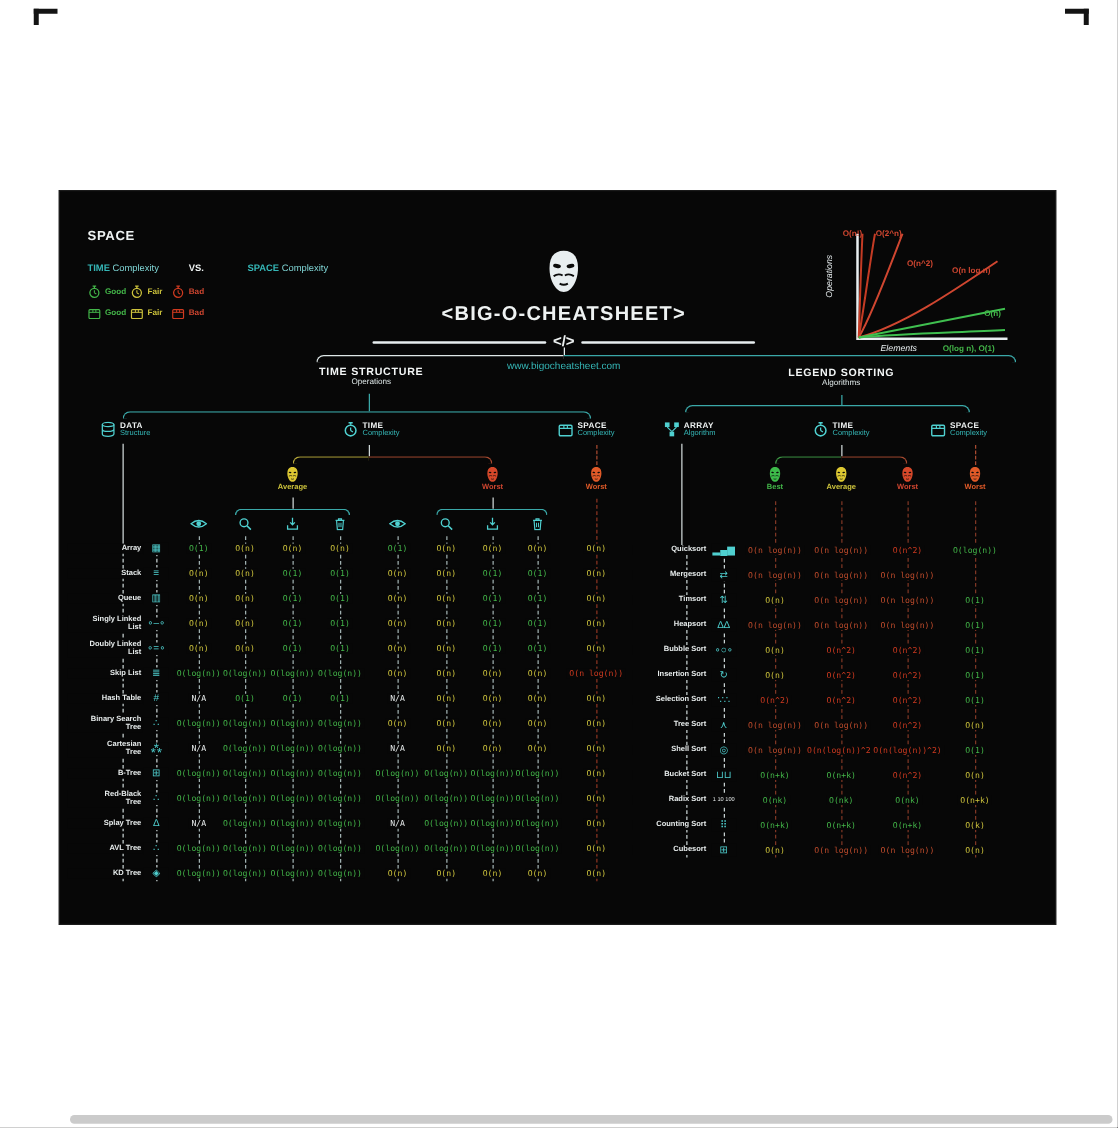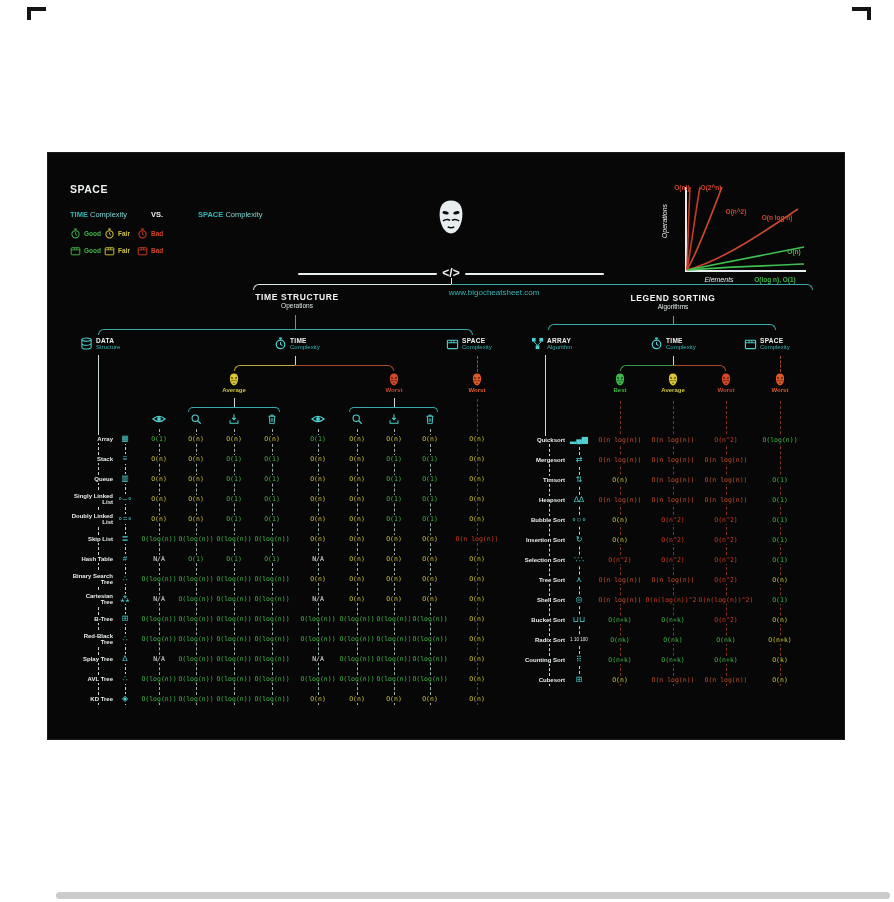--- a/index.html
+++ b/index.html
@@ -149,24 +149,25 @@
     <div class="legend-item" style="left:89px;top:92px;color:#cf3a20;">
       <svg class="ic" width="11" height="11">
           <use href="#sym-box"></use>
         </svg>
       <span class="lab c-red">Bad</span>
     </div>
 
     <svg class="abs ctx" style="left:403px;top:46px;color:#e8eef0;" width="30" height="36">
         <use href="#sym-mask"></use>
       </svg>
+    <div class="abs ctx white nowrap" style="left:403px;top:90px;font-size:16px;font-weight:bold;letter-spacing:1px;">&lt;BIG-O-CHEATSHEET&gt;</div>
     <div class="hline" style="left:250px;top:120px;width:139px;"></div>
     <div class="hline" style="left:417px;top:120px;width:139px;"></div>
     <div class="abs ctx white" style="left:403px;top:113px;font-size:12px;font-weight:bold;">&lt;/&gt;</div>
-    <div class="abs ctx teal" style="left:403px;top:135px;font-size:8px;margin-left:43px;">www.bigocheatsheet.com</div>
+    <div class="abs ctx teal" style="left:403px;top:135px;font-size:8px;">www.bigocheatsheet.com</div>
 
     <svg class="abs" style="left:618px;top:26px;" width="150" height="104">
       <path d="M20 8 V92 H140" fill="none" stroke="#e8eef0" stroke-width="2"></path>
       <path d="M21 91 C22 60 23 28 24 8" fill="none" stroke="#c43b24" stroke-width="1.6"></path>
       <path d="M21 91 C26 62 30 30 34 8" fill="none" stroke="#c43b24" stroke-width="1.6"></path>
       <path d="M21 91 C32 72 46 34 56 8" fill="none" stroke="#cf4630" stroke-width="1.6"></path>
       <path d="M21 91 C55 82 95 55 132 30" fill="none" stroke="#cf4630" stroke-width="1.6"></path>
       <path d="M21 91 L138 68" fill="none" stroke="#3fbf4f" stroke-width="1.6"></path>
       <path d="M21 91 C55 88 100 87 138 85" fill="none" stroke="#3fbf4f" stroke-width="1.6"></path>
     </svg>

